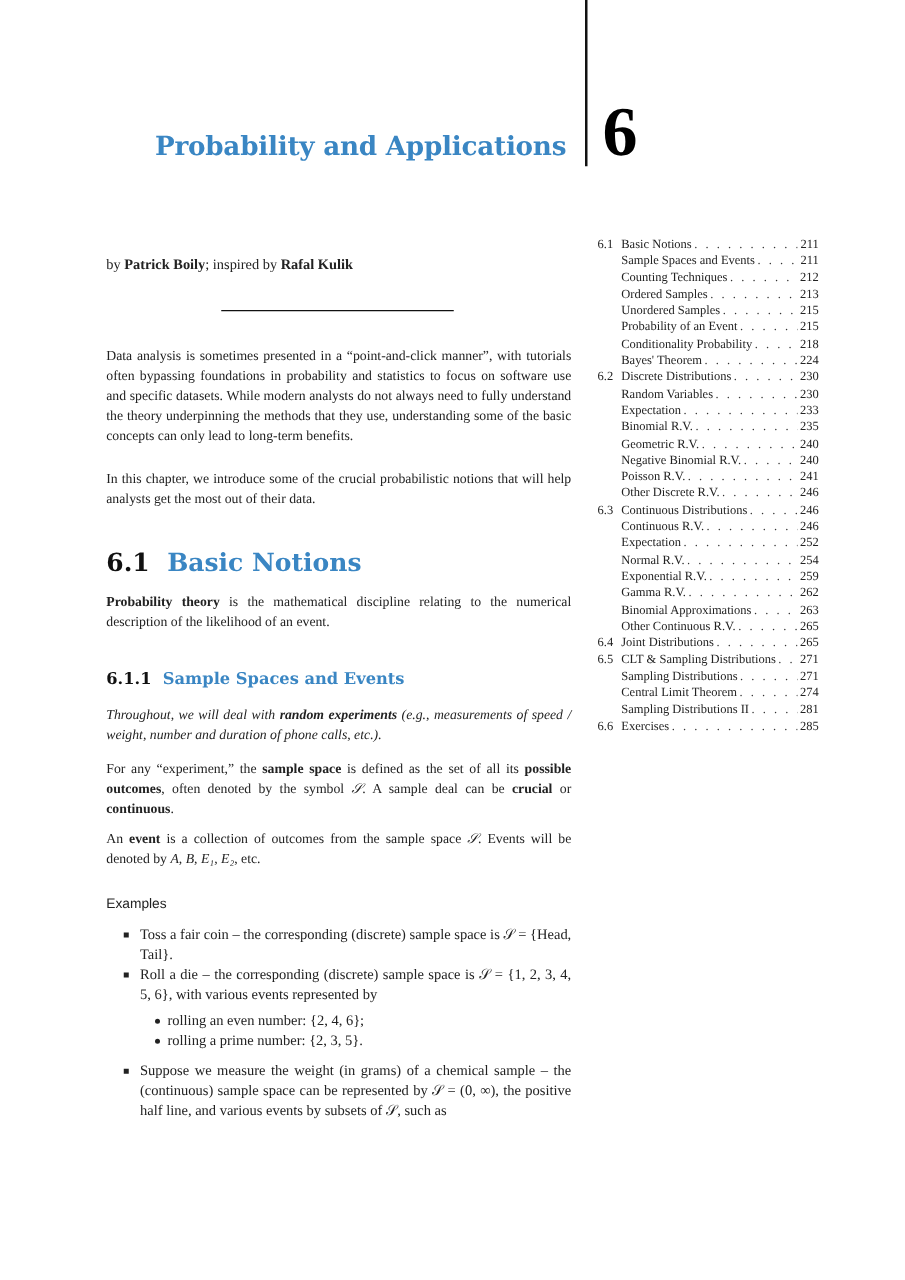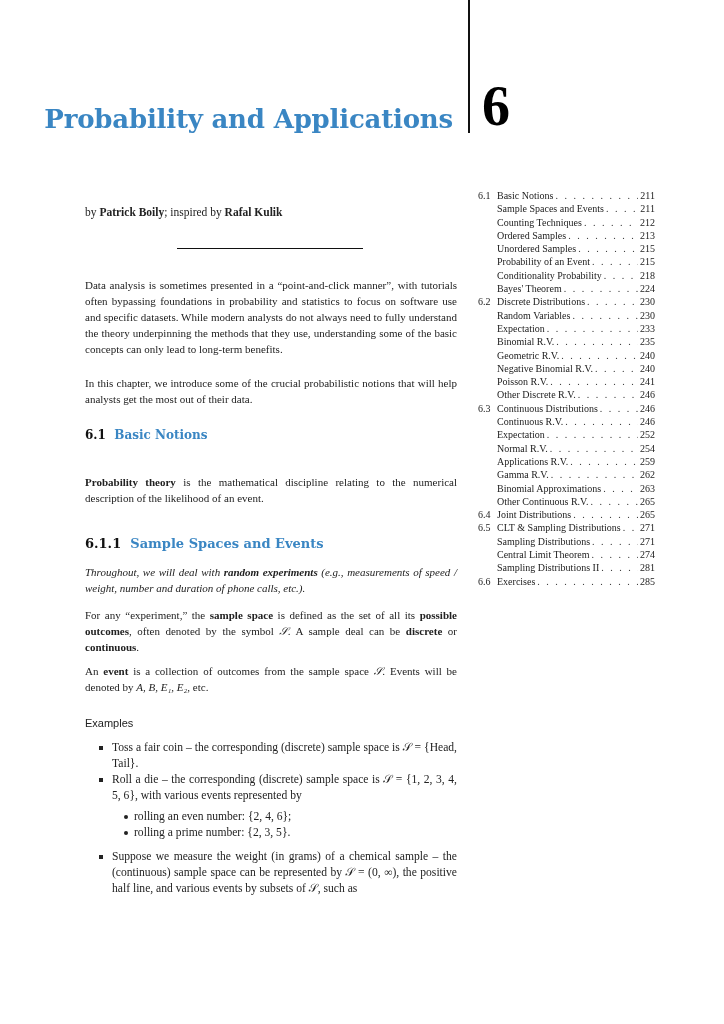--- a/index.html
+++ b/index.html
@@ -7,21 +7,21 @@
     width: 724px; height: 1024px; position: relative; overflow: hidden;
     font-family: "DejaVu Serif", "Liberation Serif", serif;
     color: #1a1a1a;
   }
   .chapter-rule {
     position: absolute; left: 468px; top: 0; width: 2px; height: 133px; background: #111;
   }
   .chapter-title {
     position: absolute; right: 271px; top: 104px;
     font-family: "DejaVu Serif", serif; font-weight: bold;
-    font-size: 26px; color: #3a86c3; letter-spacing: -0.2px; white-space: nowrap;
+    font-size: 21px; color: #3a86c3; letter-spacing: -0.2px; white-space: nowrap;
   }
   .chapter-number {
     position: absolute; left: 482px; top: 78px;
     font-family: "Liberation Serif", serif; font-weight: bold;
     font-size: 56px; color: #000; line-height: 1;
   }
   .byline {
     position: absolute; left: 85px; top: 206px;
     font-family: "Liberation Serif", serif; font-size: 11.5px; color: #222; text-align: right;
   }
@@ -32,21 +32,21 @@
   .para {
     position: absolute; left: 85px; width: 372px;
     font-family: "Liberation Serif", serif; font-size: 11px; line-height: 16px;
     color: #222; text-align: justify;
   }
   .sec-title {
     position: absolute; left: 85px; font-family: "DejaVu Serif", serif; font-weight: bold; white-space: nowrap;
   }
   .sec-num { color: #111; }
   .sec-text { color: #3a86c3; }
-  .h1 { top: 428px; font-size: 12px; }
+  .h1 { top: 438px; font-size: 20px; }
   .h2 { top: 536px; font-size: 13px; }
   .examples-label {
     position: absolute; left: 85px; top: 717px;
     font-family: "Liberation Sans", sans-serif; font-weight: normal; font-size: 11px; color: #222;
   }
   ul.lvl1 {
     position: absolute; left: 85px; width: 372px; margin: 0; padding: 0; list-style: none;
     font-family: "Liberation Serif", serif; font-size: 11.6px; line-height: 16px; color: #222;
   }
   ul.lvl1 > li { position: relative; padding-left: 27px; text-align: justify; }
@@ -96,21 +96,21 @@
 
 <div class="sec-title h2">
   <span class="sec-num">6.1.1</span>&nbsp;&nbsp;<span class="sec-text">Sample Spaces and Events</span>
 </div>
 
 <div class="para" style="top:564px;font-style:italic;">
   <span>Throughout, we will deal with </span><b>random experiments</b><span> (e.g., measurements of speed / weight, number and duration of phone calls, etc.).</span>
 </div>
 
 <div class="para" style="top:607px;">
-  <span>For any “experiment,” the </span><b>sample space</b><span> is defined as the set of all its </span><b>possible outcomes</b><span>, often denoted by the symbol </span><i class="m">𝒮</i><span>. A sample deal can be </span><b>discrete</b><span> or </span><b>continuous</b><span>.</span>
+  <span>For any “experiment,” the </span><b>sample space</b><span> is defined as the set of all its </span><b>possible outcomes</b><span>, often denoted by the symbol </span><i class="m">𝒮</i><span>. A sample deal can be </span><b>crucial</b><span> or </span><b>continuous</b><span>.</span>
 </div>
 
 <div class="para" style="top:663px;">
   <span>An </span><b>event</b><span> is a collection of outcomes from the sample space </span><i class="m">𝒮</i><span>. Events will be denoted by </span><i class="m">A, B, E₁, E₂</i><span>, etc.</span>
 </div>
 
 <div class="examples-label">Examples</div>
 
 <ul class="lvl1" style="top:740px;">
   <li>Toss a fair coin – the corresponding (discrete) sample space is 𝒮 = {Head, Tail}.</li>
@@ -224,21 +224,21 @@
       <span class="toc-label">Expectation</span>
       <span class="toc-dots"></span>
       <span class="toc-page">252</span>
     </div>
     <div class="toc-row sub">
       <span class="toc-label">Normal R.V.</span>
       <span class="toc-dots"></span>
       <span class="toc-page">254</span>
     </div>
     <div class="toc-row sub">
-      <span class="toc-label">Applications R.V.</span>
+      <span class="toc-label">Exponential R.V.</span>
       <span class="toc-dots"></span>
       <span class="toc-page">259</span>
     </div>
     <div class="toc-row sub">
       <span class="toc-label">Gamma R.V.</span>
       <span class="toc-dots"></span>
       <span class="toc-page">262</span>
     </div>
     <div class="toc-row sub">
       <span class="toc-label">Binomial Approximations</span>

